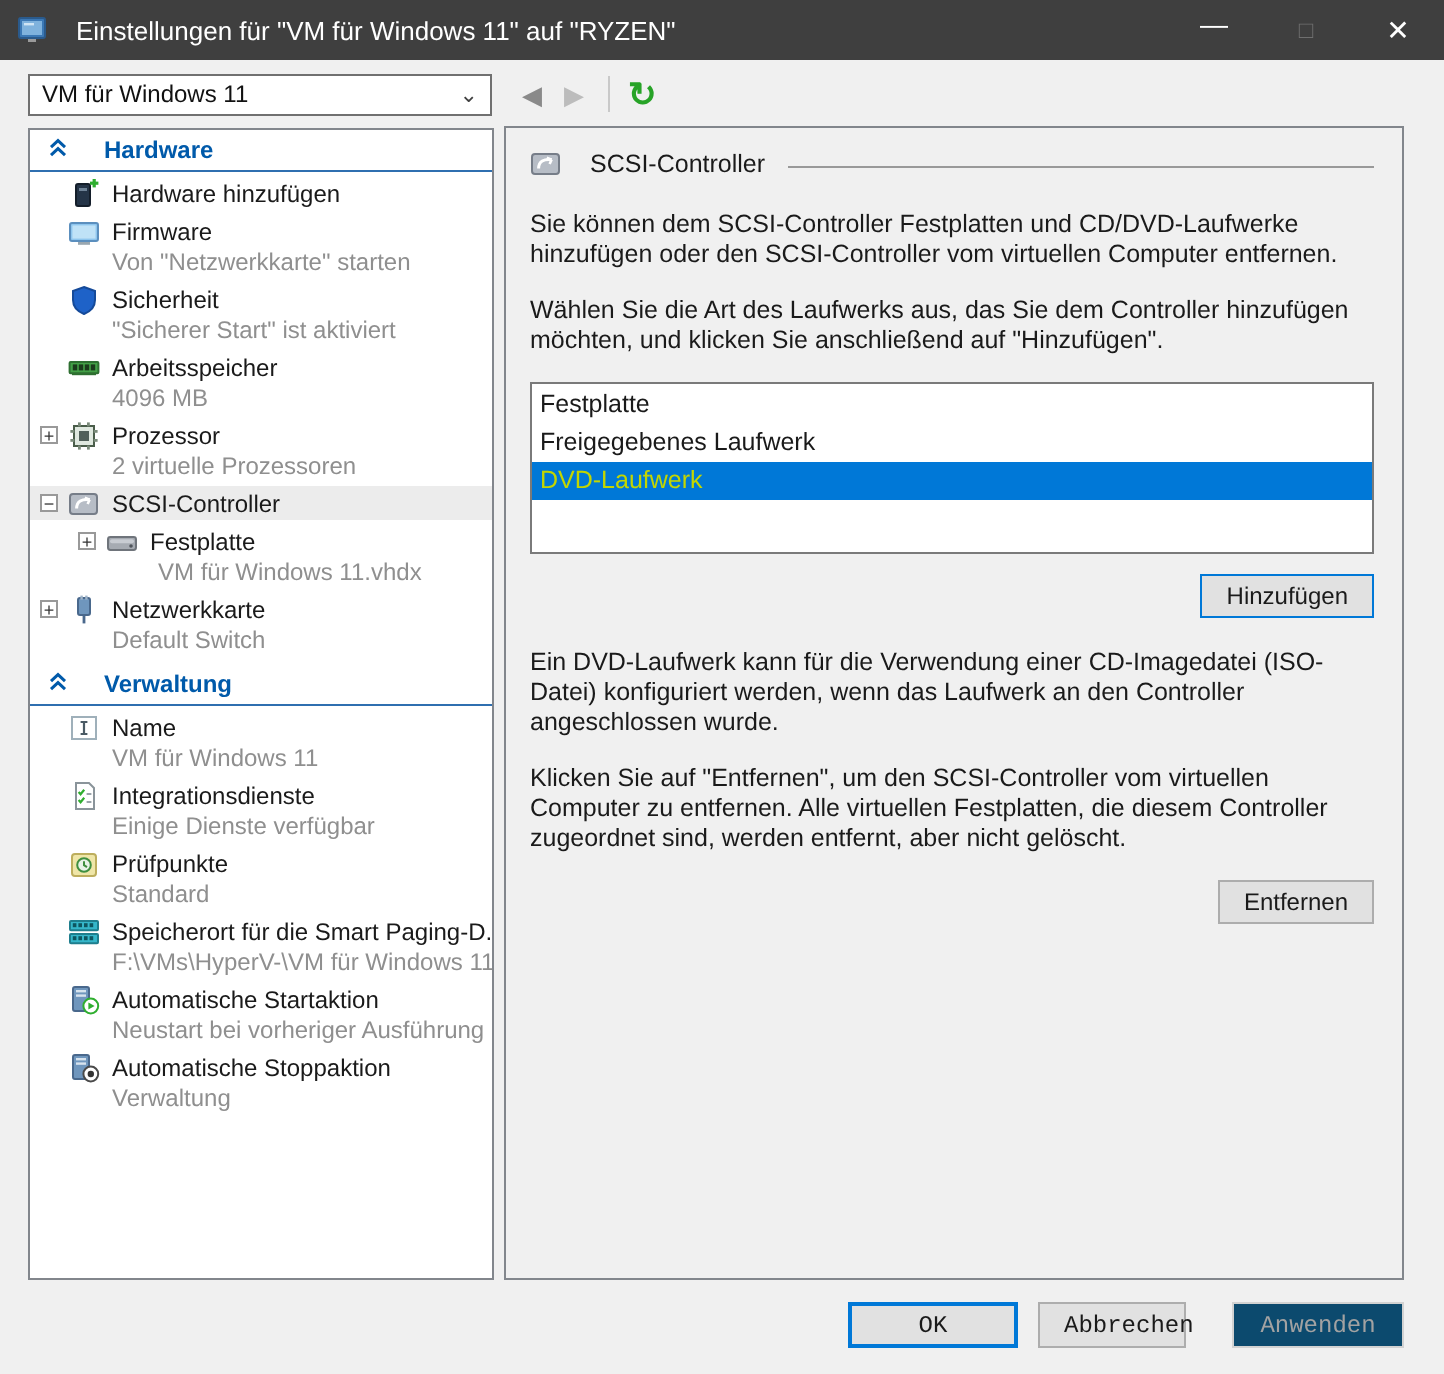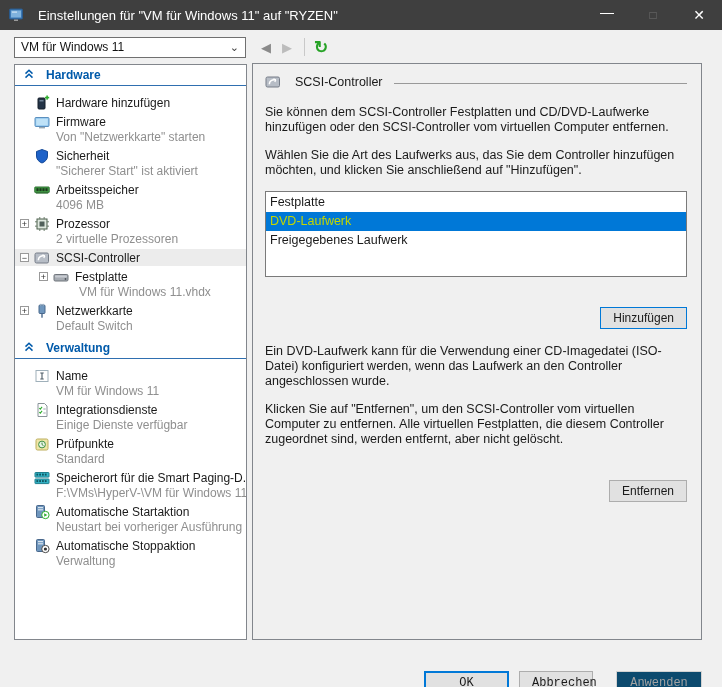--- a/index.html
+++ b/index.html
@@ -20,42 +20,42 @@
   
   .toolbar { position:absolute; top:31px; left:0; right:0; height:32px; display:flex; align-items:center; padding-left:14px; }
   .vm-select { width:232px; height:21px; background:#ffffff; border:1px solid #707070; display:flex; align-items:center; justify-content:space-between; padding:0 6px; font-size:12px; color:#111111; }
   .vm-chev { color:#404040; font-size:11px; }
   .nav { font-size:13px; margin-left:15px; color:#8a8a8a; }
   .nav.fwd { color:#bcbcbc; margin-left:11px; }
   .tb-sep { width:1px; height:18px; background:#c9c9c9; margin:0 9px 0 12px; }
   .refresh { color:#27a327; font-size:17px; font-weight:bold; line-height:17px; }
   
   .sidebar { position:absolute; left:14px; top:64px; width:233px; height:576px; background:#ffffff; border:1px solid #82868c; overflow:hidden; font-size:12px; }
-  .section-header { display:flex; align-items:flex-end; gap:12px; padding:3px 4px 3px 9px; border-bottom:1px solid #2f6fb0; color:#005aaa; font-weight:bold; margin-bottom:8px; }
+  .section-header { display:flex; align-items:flex-end; gap:18px; padding:3px 4px 3px 9px; border-bottom:1px solid #2f6fb0; color:#005aaa; font-weight:bold; margin-bottom:2px; }
   .section-header.second { margin-top:4px; }
   .tree-row { display:flex; align-items:center; height:17px; margin-top:2px; }
   .tree-row.selected { background:#ececec; }
   .exp-slot { width:14px; margin-left:5px; flex:none; display:flex; align-items:center; }
   .exp { width:9px; height:9px; border:1px solid #999999; background:#ffffff; font-size:9px; line-height:8px; text-align:center; color:#333333; }
   .icon16 { width:16px; height:16px; flex:none; margin-right:6px; }
   .row-label { color:#1a1a1a; white-space:nowrap; }
   .tree-sub { color:#8f8f8f; padding-left:41px; height:15px; line-height:15px; white-space:nowrap; }
   .tree-row.nested { padding-left:19px; }
   .tree-sub.nested { padding-left:64px; }
   
   .panel { position:absolute; left:252px; top:63px; width:450px; height:577px; border:1px solid #82868c; background:#f0f0f0; padding:10px 14px 0 12px; font-size:12.5px; color:#1a1a1a; }
   .panel-header { display:flex; align-items:center; gap:8px; margin-bottom:15px; }
   .panel-title { white-space:nowrap; }
   .panel-rule { flex:1; border-top:1px solid #999999; margin-top:2px; margin-left:3px; }
   .panel p { margin:0 0 13px 0; line-height:15px; }
   .listbox { background:#ffffff; border:1px solid #7a7a7a; height:86px; margin-bottom:10px; padding-top:1px; font-size:12.5px; }
   .listbox .item { height:19px; line-height:19px; padding:0 4px; color:#1a1a1a; }
   .listbox .item.selected { background:#0078d7; color:#c3d600; }
   .btn-row { display:flex; justify-content:flex-end; margin-bottom:15px; }
-  .btn { min-width:74px; height:22px; background:#e1e1e1; border:1px solid #adadad; font-size:12px; font-family:inherit; color:#1a1a1a; padding:0 12px;margin-top:20px; }
+  .btn { min-width:74px; height:22px; background:#e1e1e1; border:1px solid #adadad; font-size:12px; font-family:inherit; color:#1a1a1a; padding:0 12px; }
   .btn.accent { border-color:#0078d7; }
   .remove-row { margin-top:2px; }
   
   .footer { position:absolute; left:0; right:0; top:643px; height:44px; }
   .footer .btn { position:absolute; top:8px; width:85px; height:23px;font-family:Liberation Mono, monospace; }
   .btn.default { border:2px solid #0078d7; }
   #btn-ok { left:424px; }
   #btn-cancel { left:519px; width:70px; }
   #btn-apply { left:616px; width:86px; background:#0c4a6e; border:1px solid #d2d2d2; color:#a2a2a2; }
 </style>
@@ -334,22 +334,22 @@
       </span>
       <span class="panel-title">SCSI-Controller</span>
       <span class="panel-rule"></span>
     </div>
 
     <p>Sie können dem SCSI-Controller Festplatten und CD/DVD-Laufwerke hinzufügen oder den SCSI-Controller vom virtuellen Computer entfernen.</p>
     <p>Wählen Sie die Art des Laufwerks aus, das Sie dem Controller hinzufügen möchten, und klicken Sie anschließend auf "Hinzufügen".</p>
 
     <div class="listbox">
       <div class="item">Festplatte</div>
+      <div class="item">Freigegebenes Laufwerk</div>
       <div class="item selected">DVD-Laufwerk</div>
-      <div class="item">Freigegebenes Laufwerk</div>
     </div>
 
     <div class="btn-row">
       <button class="btn accent">Hinzufügen</button>
     </div>
 
     <p>Ein DVD-Laufwerk kann für die Verwendung einer CD-Imagedatei (ISO-Datei) konfiguriert werden, wenn das Laufwerk an den Controller angeschlossen wurde.</p>
     <p>Klicken Sie auf "Entfernen", um den SCSI-Controller vom virtuellen Computer zu entfernen. Alle virtuellen Festplatten, die diesem Controller zugeordnet sind, werden entfernt, aber nicht gelöscht.</p>
 
     <div class="btn-row remove-row">

